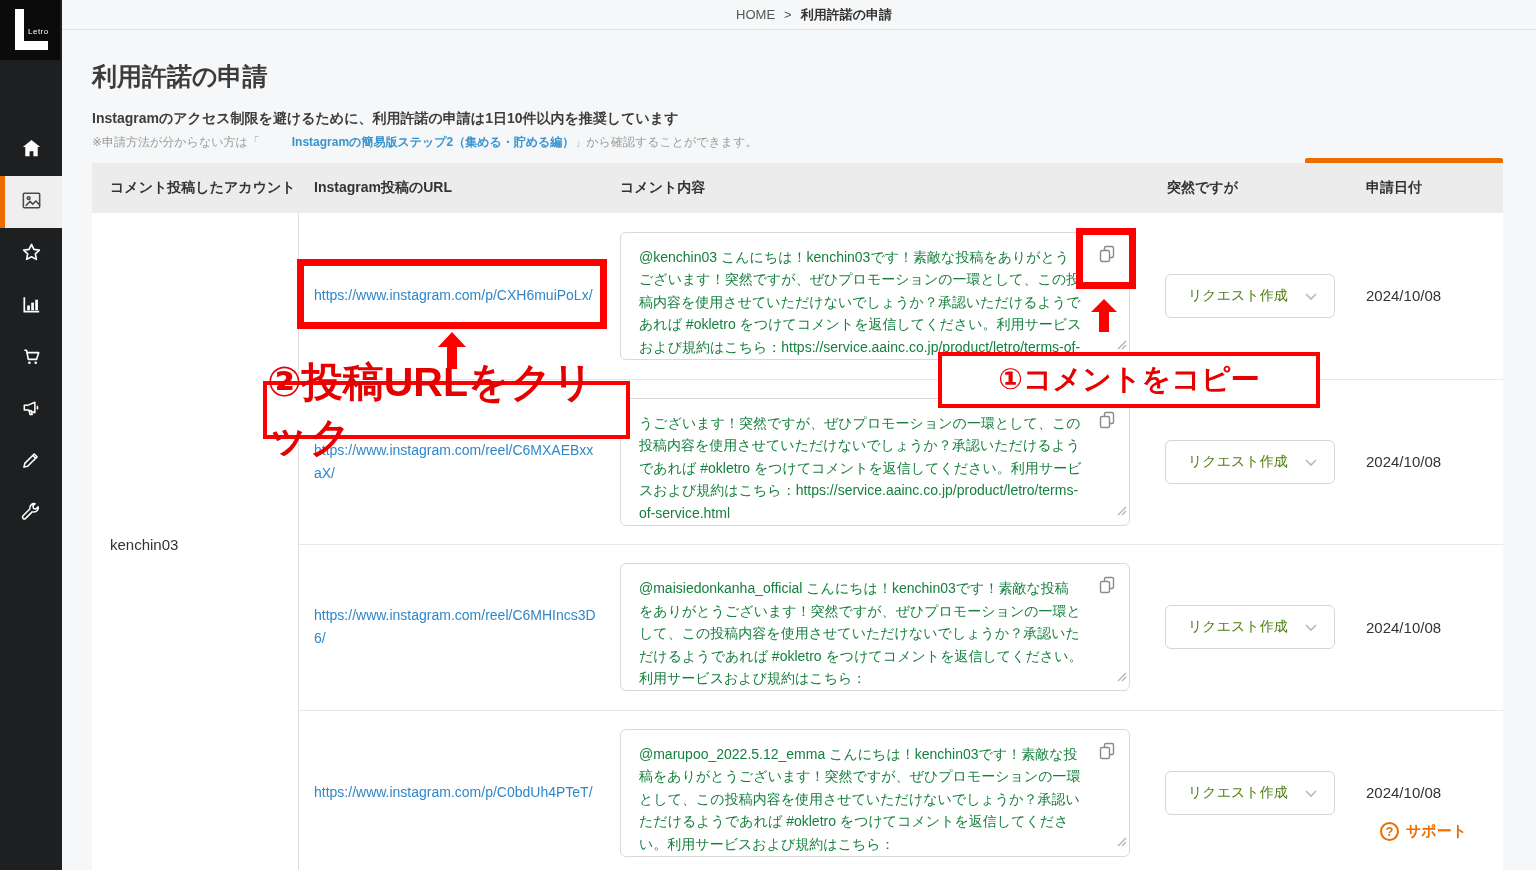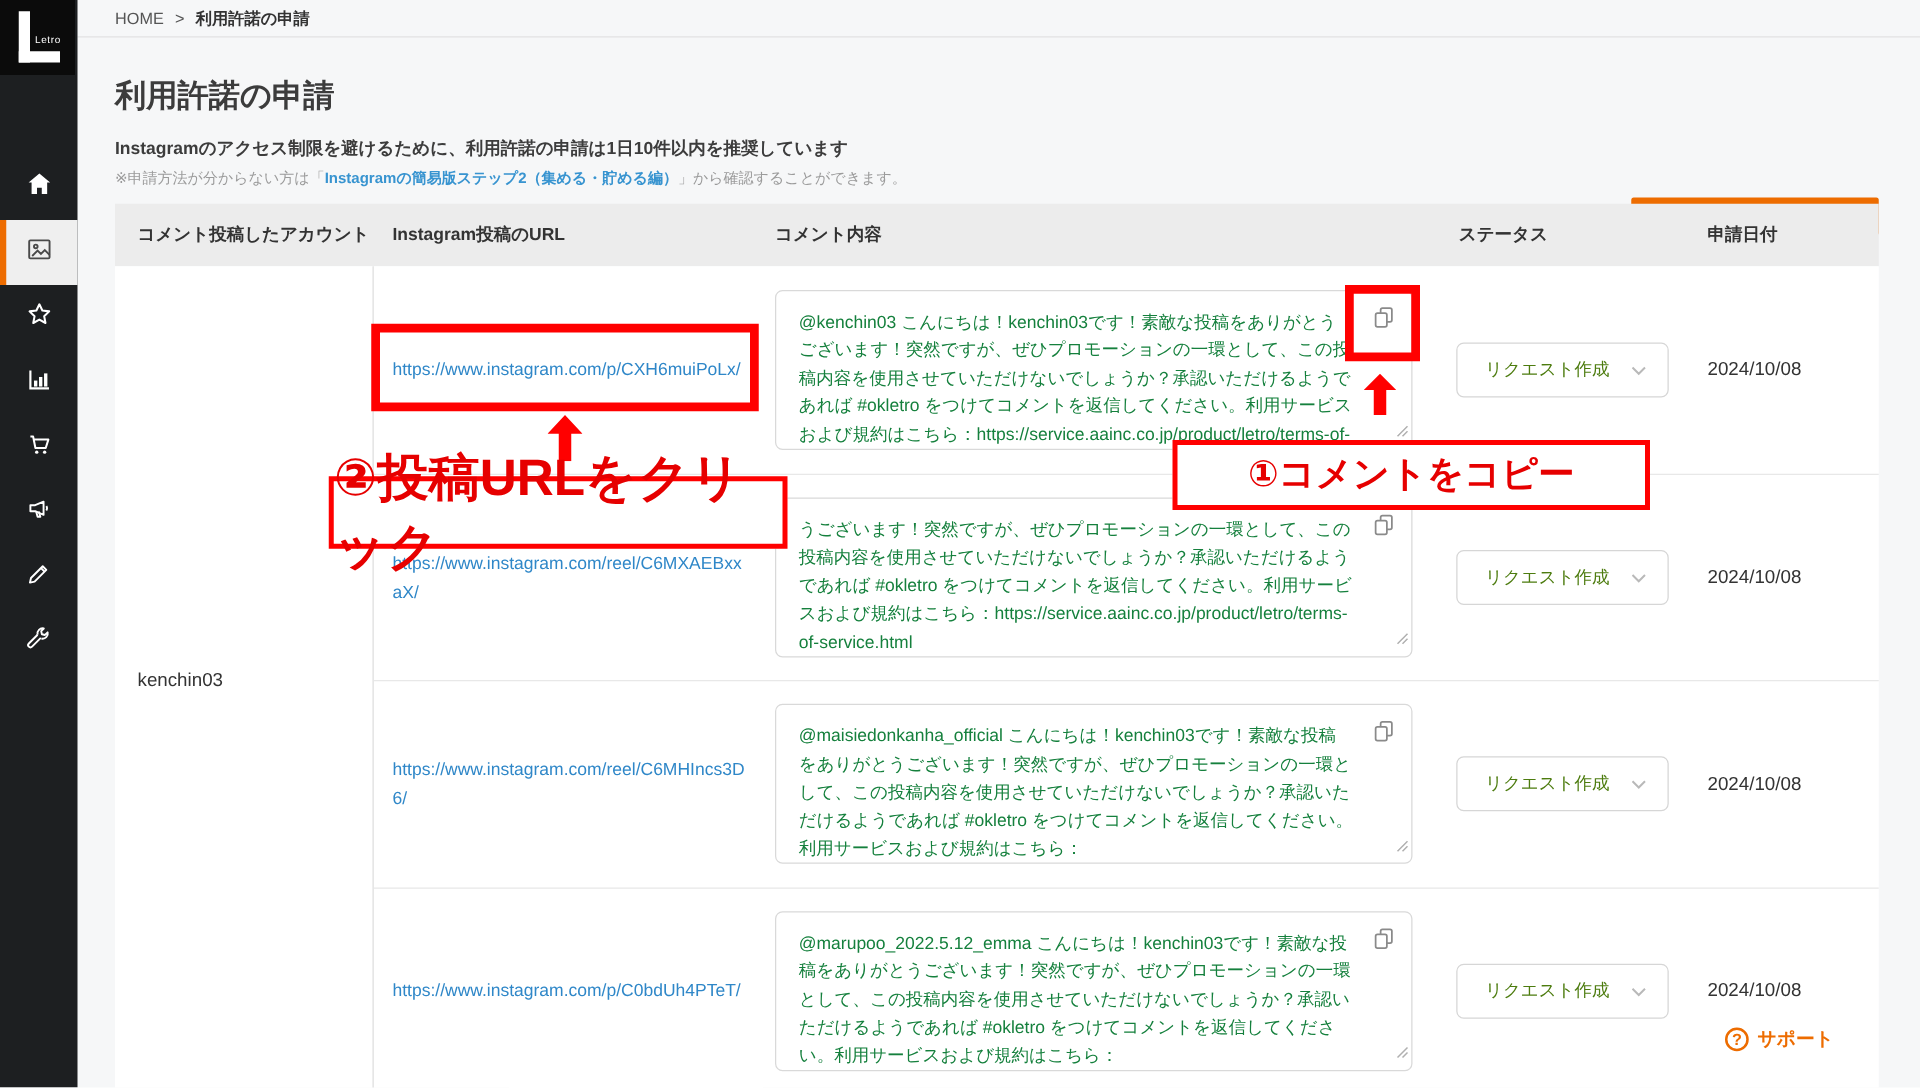--- a/index.html
+++ b/index.html
@@ -13,21 +13,21 @@
   .sidebar { position:absolute; left:0; top:0; width:62px; height:870px; background:#1d1f21; z-index:5; }
   .logo { width:60px; height:60px; background:#0b0b0b; position:relative; }
   .logo-vbar { position:absolute; left:15px; top:9px; width:9px; height:41px; background:#fff; }
   .logo-hbar { position:absolute; left:15px; top:41px; width:33px; height:9px; background:#fff; }
   .logo-text { position:absolute; left:28px; top:27px; color:#fff; font-size:8px; letter-spacing:.5px; }
   .nav { margin-top:64px; }
   .nav-item { width:62px; height:52px; display:flex; align-items:center; justify-content:center; cursor:pointer; }
   .nav-item.active { background:#efefef; box-shadow:inset 5px 0 0 #ed6c00; }
   
   .main { position:absolute; left:62px; top:0; width:1474px; height:870px; }
-  .breadcrumb-bar { height:30px; border-bottom:1px solid #e2e2e2; display:flex; align-items:center; gap:9px; padding-left:30px; font-size:13px; color:#555; }
+  .breadcrumb-bar { height:30px; border-bottom:1px solid #e2e2e2; display:flex; align-items:center; gap:9px; padding-left:30px; font-size:13px; color:#555;justify-content:center; }
   .breadcrumb-current { font-weight:bold; color:#333; }
   .page-title { margin:30px 0 0 30px; font-size:25px; font-weight:bold; color:#3c3c3c; }
   .desc { margin:17px 0 0 30px; font-size:14px; font-weight:bold; color:#3c3c3c; }
   .note { margin:6px 0 0 30px; font-size:12px; color:#9b9b9b; }
   .note-link { color:#3894d0; font-weight:bold; text-decoration:none; }
   .create-btn { position:absolute; right:33px; top:110px; height:30px; background:#ed6c00; color:#fff; font-size:14px; font-weight:bold; display:flex; align-items:center; gap:12px; padding:0 13px 0 16px; border:none; border-radius:2px; cursor:pointer;margin-top:48px; }
   .create-btn .plus { font-size:16px; font-weight:normal; }
   
   .table { position:absolute; left:30px; top:163px; width:1411px; }
   .thead { display:grid; grid-template-columns:207px 309px 537px 200px 158px; background:#ececec; height:50px; align-items:center; font-size:14px; font-weight:bold; color:#333; }
@@ -127,34 +127,34 @@
 <div class="main">
   <div class="breadcrumb-bar">
     <a style="color:#555;text-decoration:none;cursor:pointer;">HOME</a>
     <span>&gt;</span>
     <span class="breadcrumb-current">利用許諾の申請</span>
   </div>
 
   <h1 class="page-title">利用許諾の申請</h1>
   <div class="desc">Instagramのアクセス制限を避けるために、利用許諾の申請は1日10件以内を推奨しています</div>
   <div class="note">
-    <span>※申請方法が分からない方は「</span><a class="note-link" style="cursor:pointer;">Instagramの簡易版ステップ2（集める・貯める編）</a><span>」から確認することができます。</span>
+    <span>※申請方法が分からない方は「</span><a class="note-link" style="cursor:pointer;margin-left:32px;">Instagramの簡易版ステップ2（集める・貯める編）</a><span>」から確認することができます。</span>
   </div>
 
   <button class="create-btn">
     <span>申請リストの新規作成</span>
     <span class="plus">＋</span>
   </button>
 
   <div class="table">
     <div class="thead">
       <div class="th-account">コメント投稿したアカウント</div>
       <div class="th-url">Instagram投稿のURL</div>
       <div class="th-comment">コメント内容</div>
-      <div class="th-status">ステータス</div>
+      <div class="th-status">突然ですが</div>
       <div class="th-date">申請日付</div>
     </div>
     <div class="tbody">
       <div class="account-col">kenchin03</div>
       <div class="rows">
 
         <div class="row">
           <div class="url-cell">
               <a class="url" href="#">https://www.instagram.com/p/CXH6muiPoLx/</a>
             </div>

